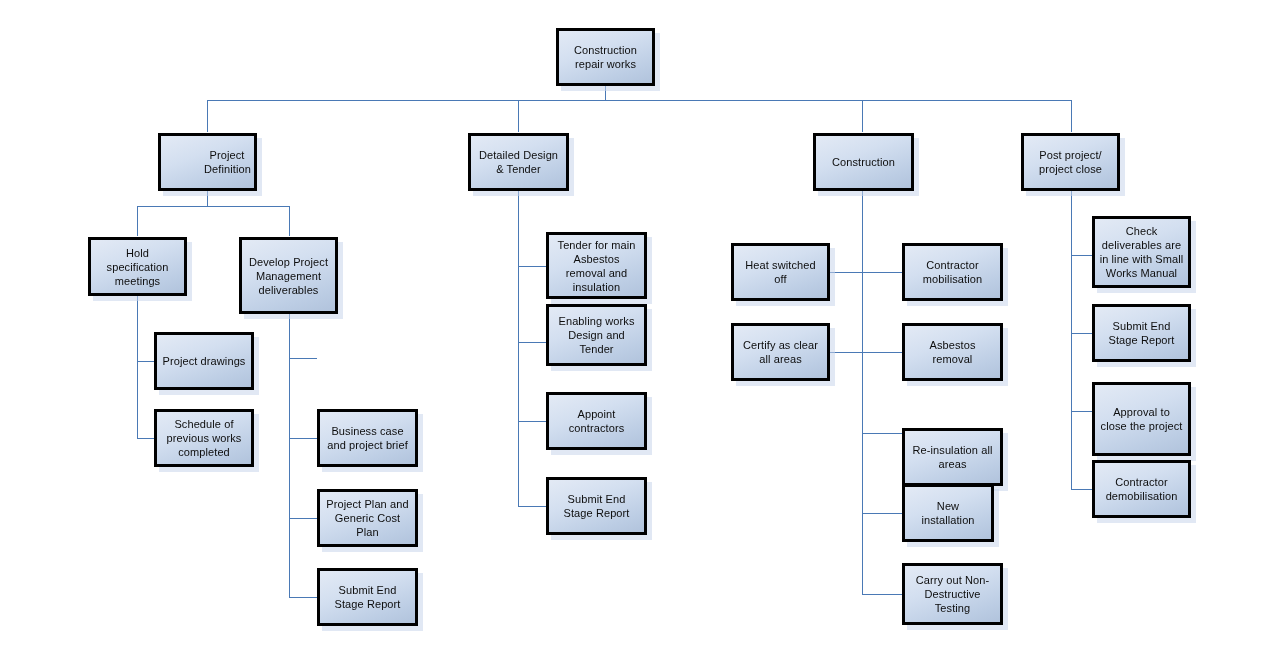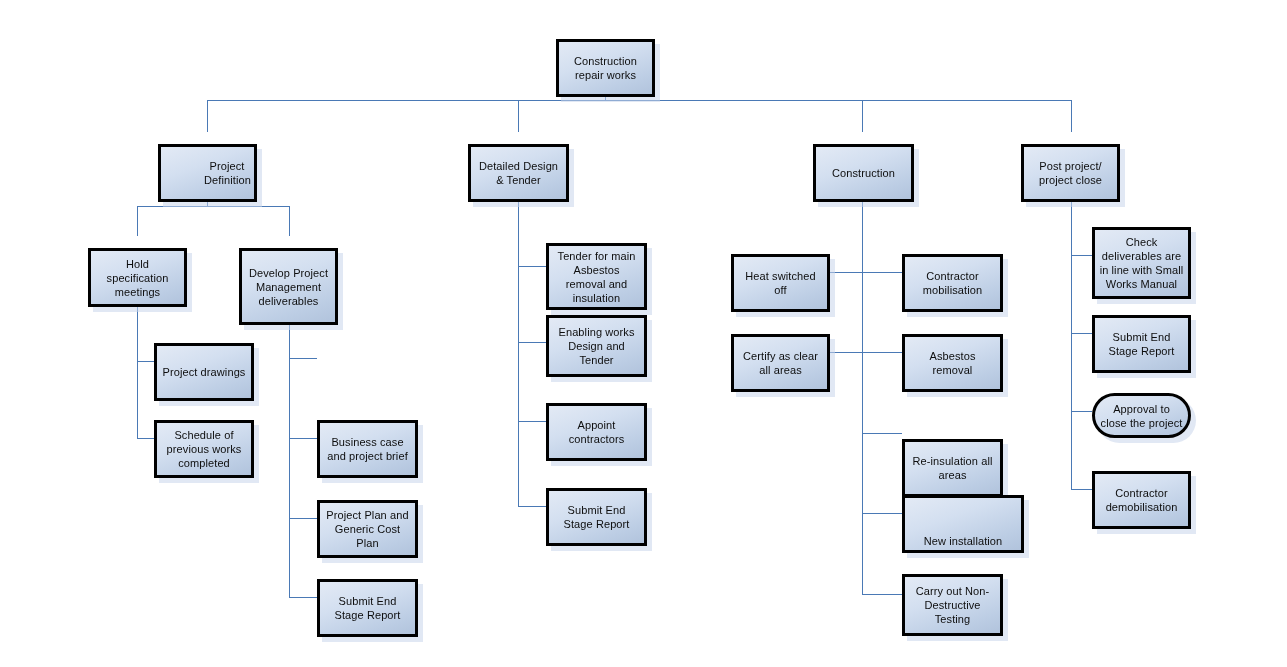--- a/index.html
+++ b/index.html
@@ -33,21 +33,20 @@
     display:flex;
     align-items:center;
     justify-content:center;
     text-align:center;
     color:#0d0d0d;
     font-size:11px;
     line-height:14px;
     letter-spacing:0.1px;
     padding:2px 4px;
     z-index:3;
-    margin-top:11px;
   }
   .node span{display:block;width:100%;}
 </style>
 </head>
 <body>
 
 <div id="canvas">
 
   <div class="line v" style="left:605px; top:86px; height:15px;"></div>
   <div class="line h" style="left:207px; top:100px; width:864px;"></div>
@@ -157,33 +156,33 @@
 
   <div class="node" style="left:902px; top:243px; width:101px; height:58px;">
     <span>Contractor mobilisation</span>
   </div>
   <div class="node" style="left:902px; top:323px; width:101px; height:58px;">
     <span>Asbestos removal</span>
   </div>
   <div class="node" style="left:902px; top:428px; width:101px; height:58px;">
     <span>Re-insulation all areas</span>
   </div>
-  <div class="node" style="left:902px; top:484px; width:122px; height:58px;align-items:flex-end;">
+  <div class="node" style="left:902px; top:484px; width:92px; height:58px;">
     <span>New installation</span>
   </div>
   <div class="node" style="left:902px; top:563px; width:101px; height:62px;">
     <span>Carry out Non-Destructive Testing</span>
   </div>
 
   <div class="node" style="left:1092px; top:216px; width:99px; height:72px;">
     <span>Check deliverables are in line with Small Works Manual</span>
   </div>
   <div class="node" style="left:1092px; top:304px; width:99px; height:58px;">
     <span>Submit End Stage Report</span>
   </div>
-  <div class="node" style="left:1092px; top:382px; width:99px; height:45px;border-radius:23px;">
+  <div class="node" style="left:1092px; top:382px; width:99px; height:74px;">
     <span>Approval to close the project</span>
   </div>
   <div class="node" style="left:1092px; top:460px; width:99px; height:58px;">
     <span>Contractor demobilisation</span>
   </div>
 
 </div>
 
 </body></html>

